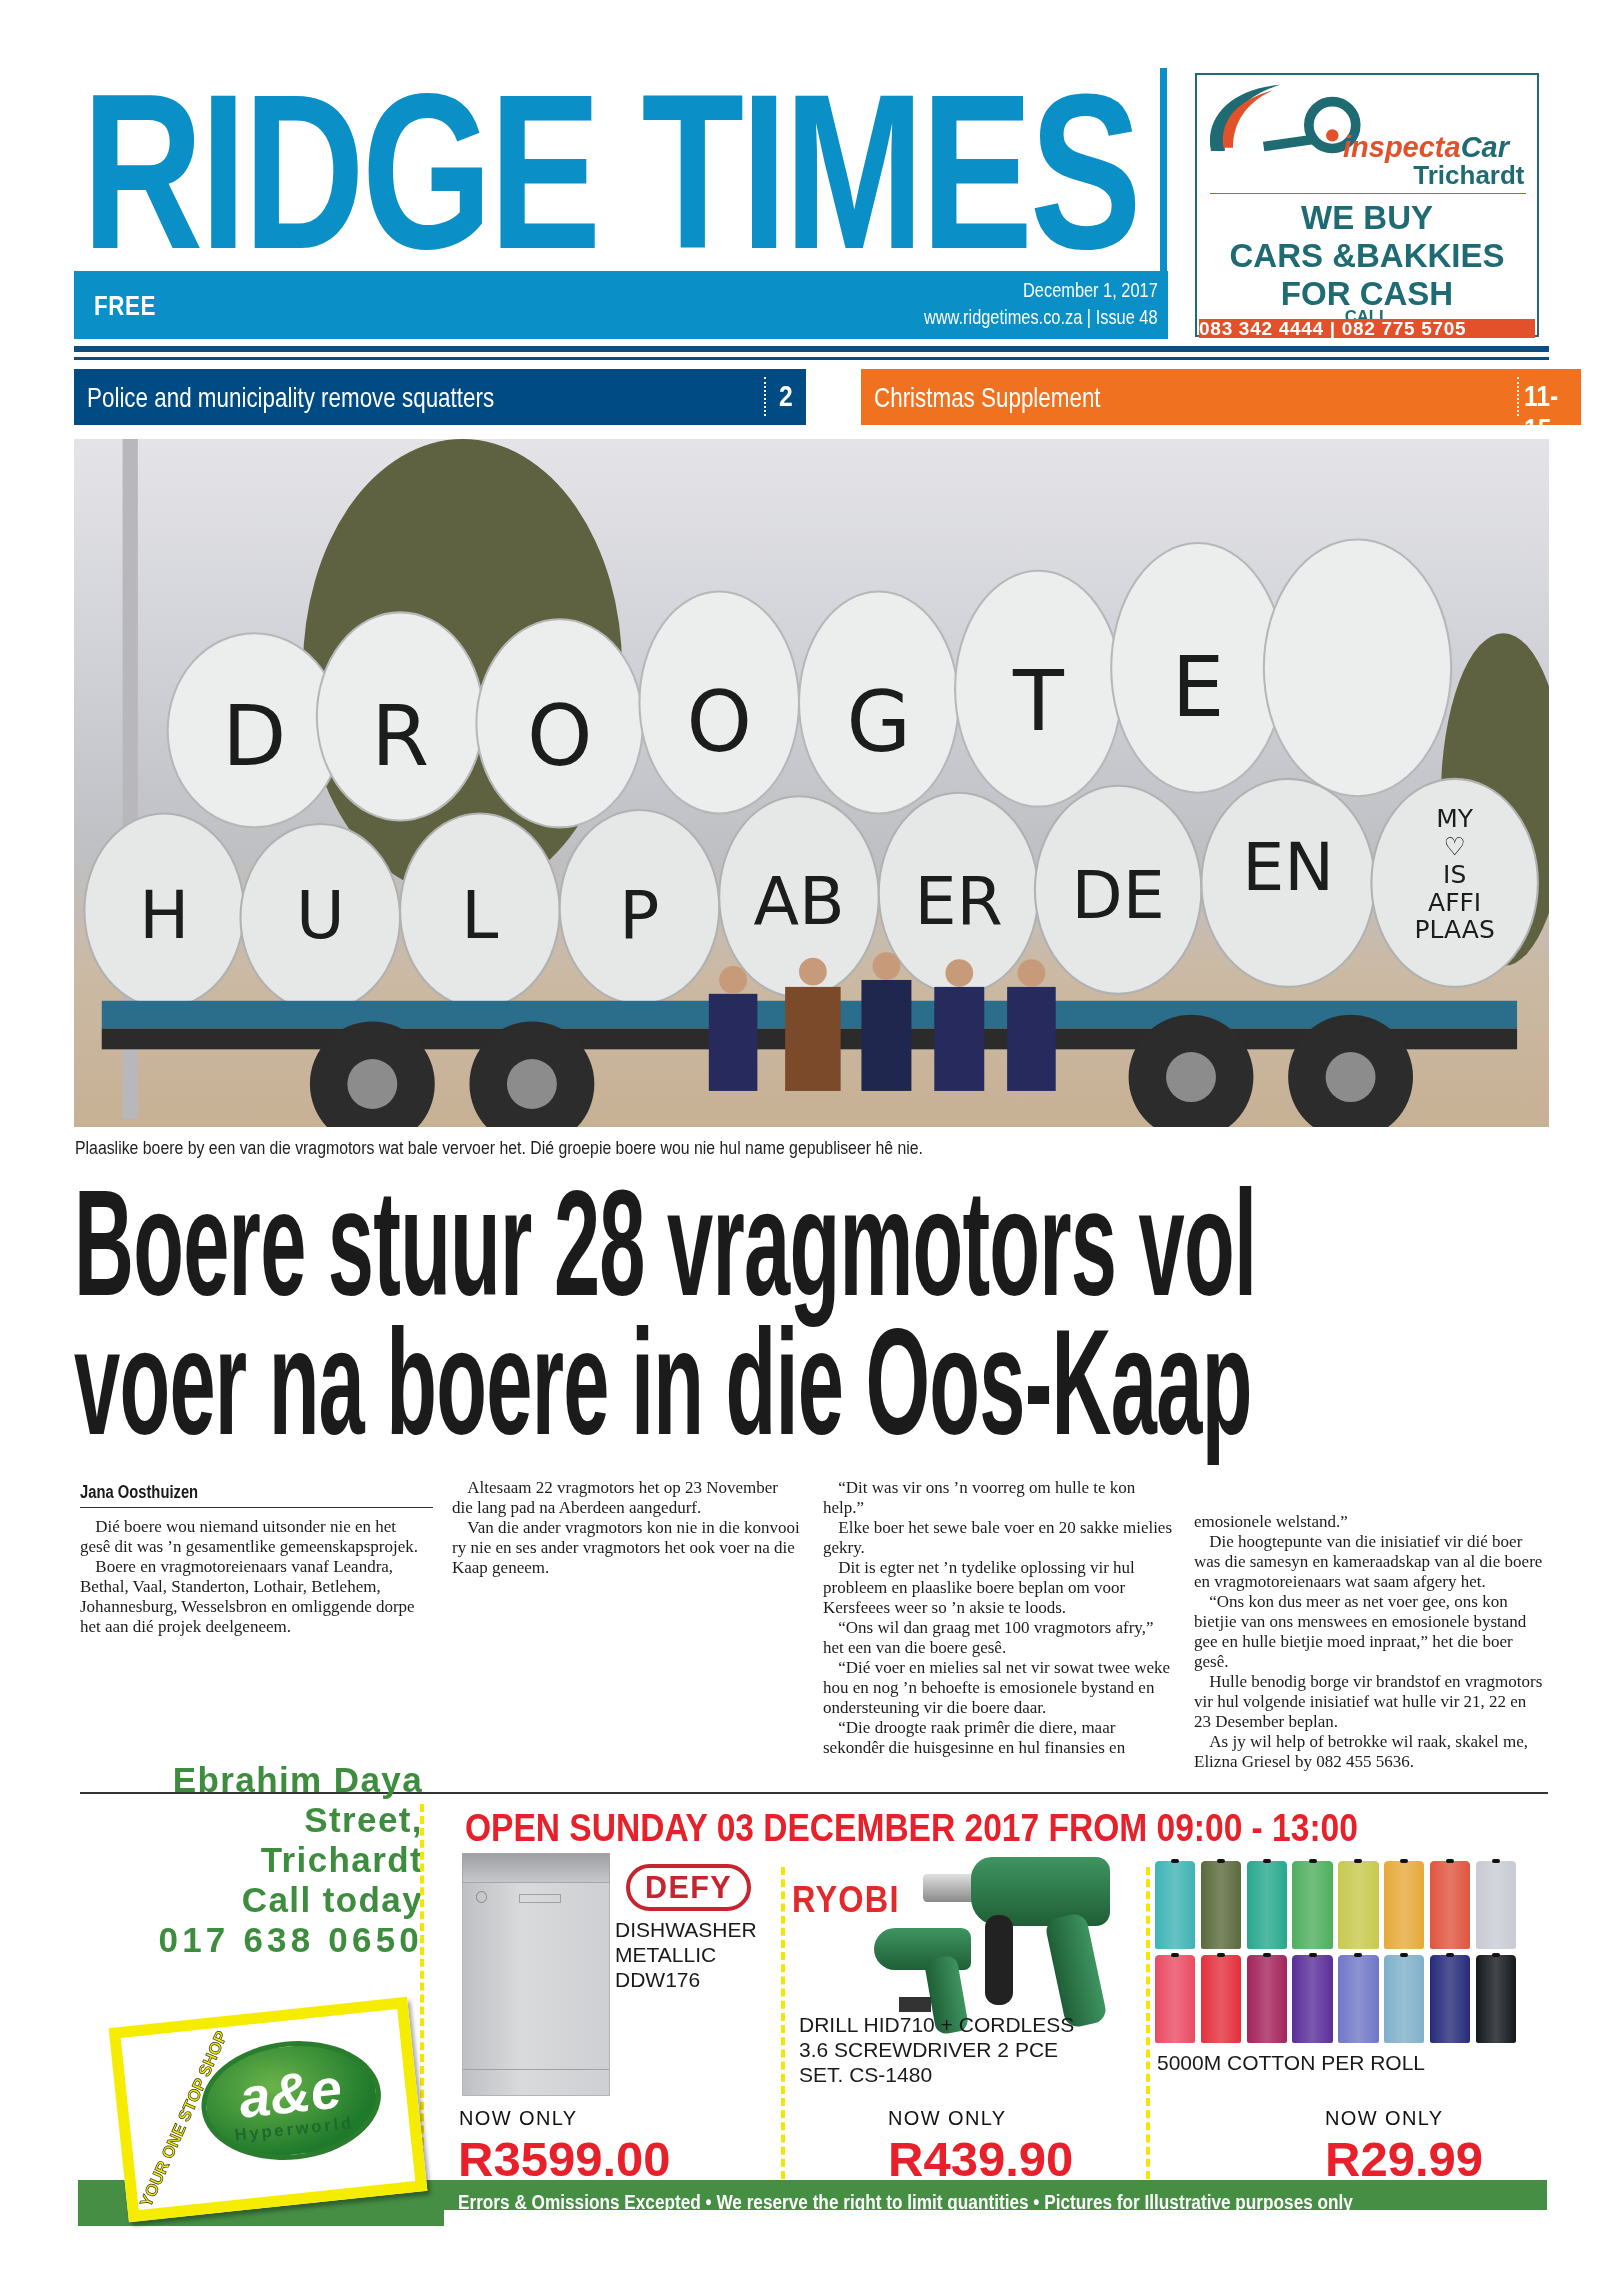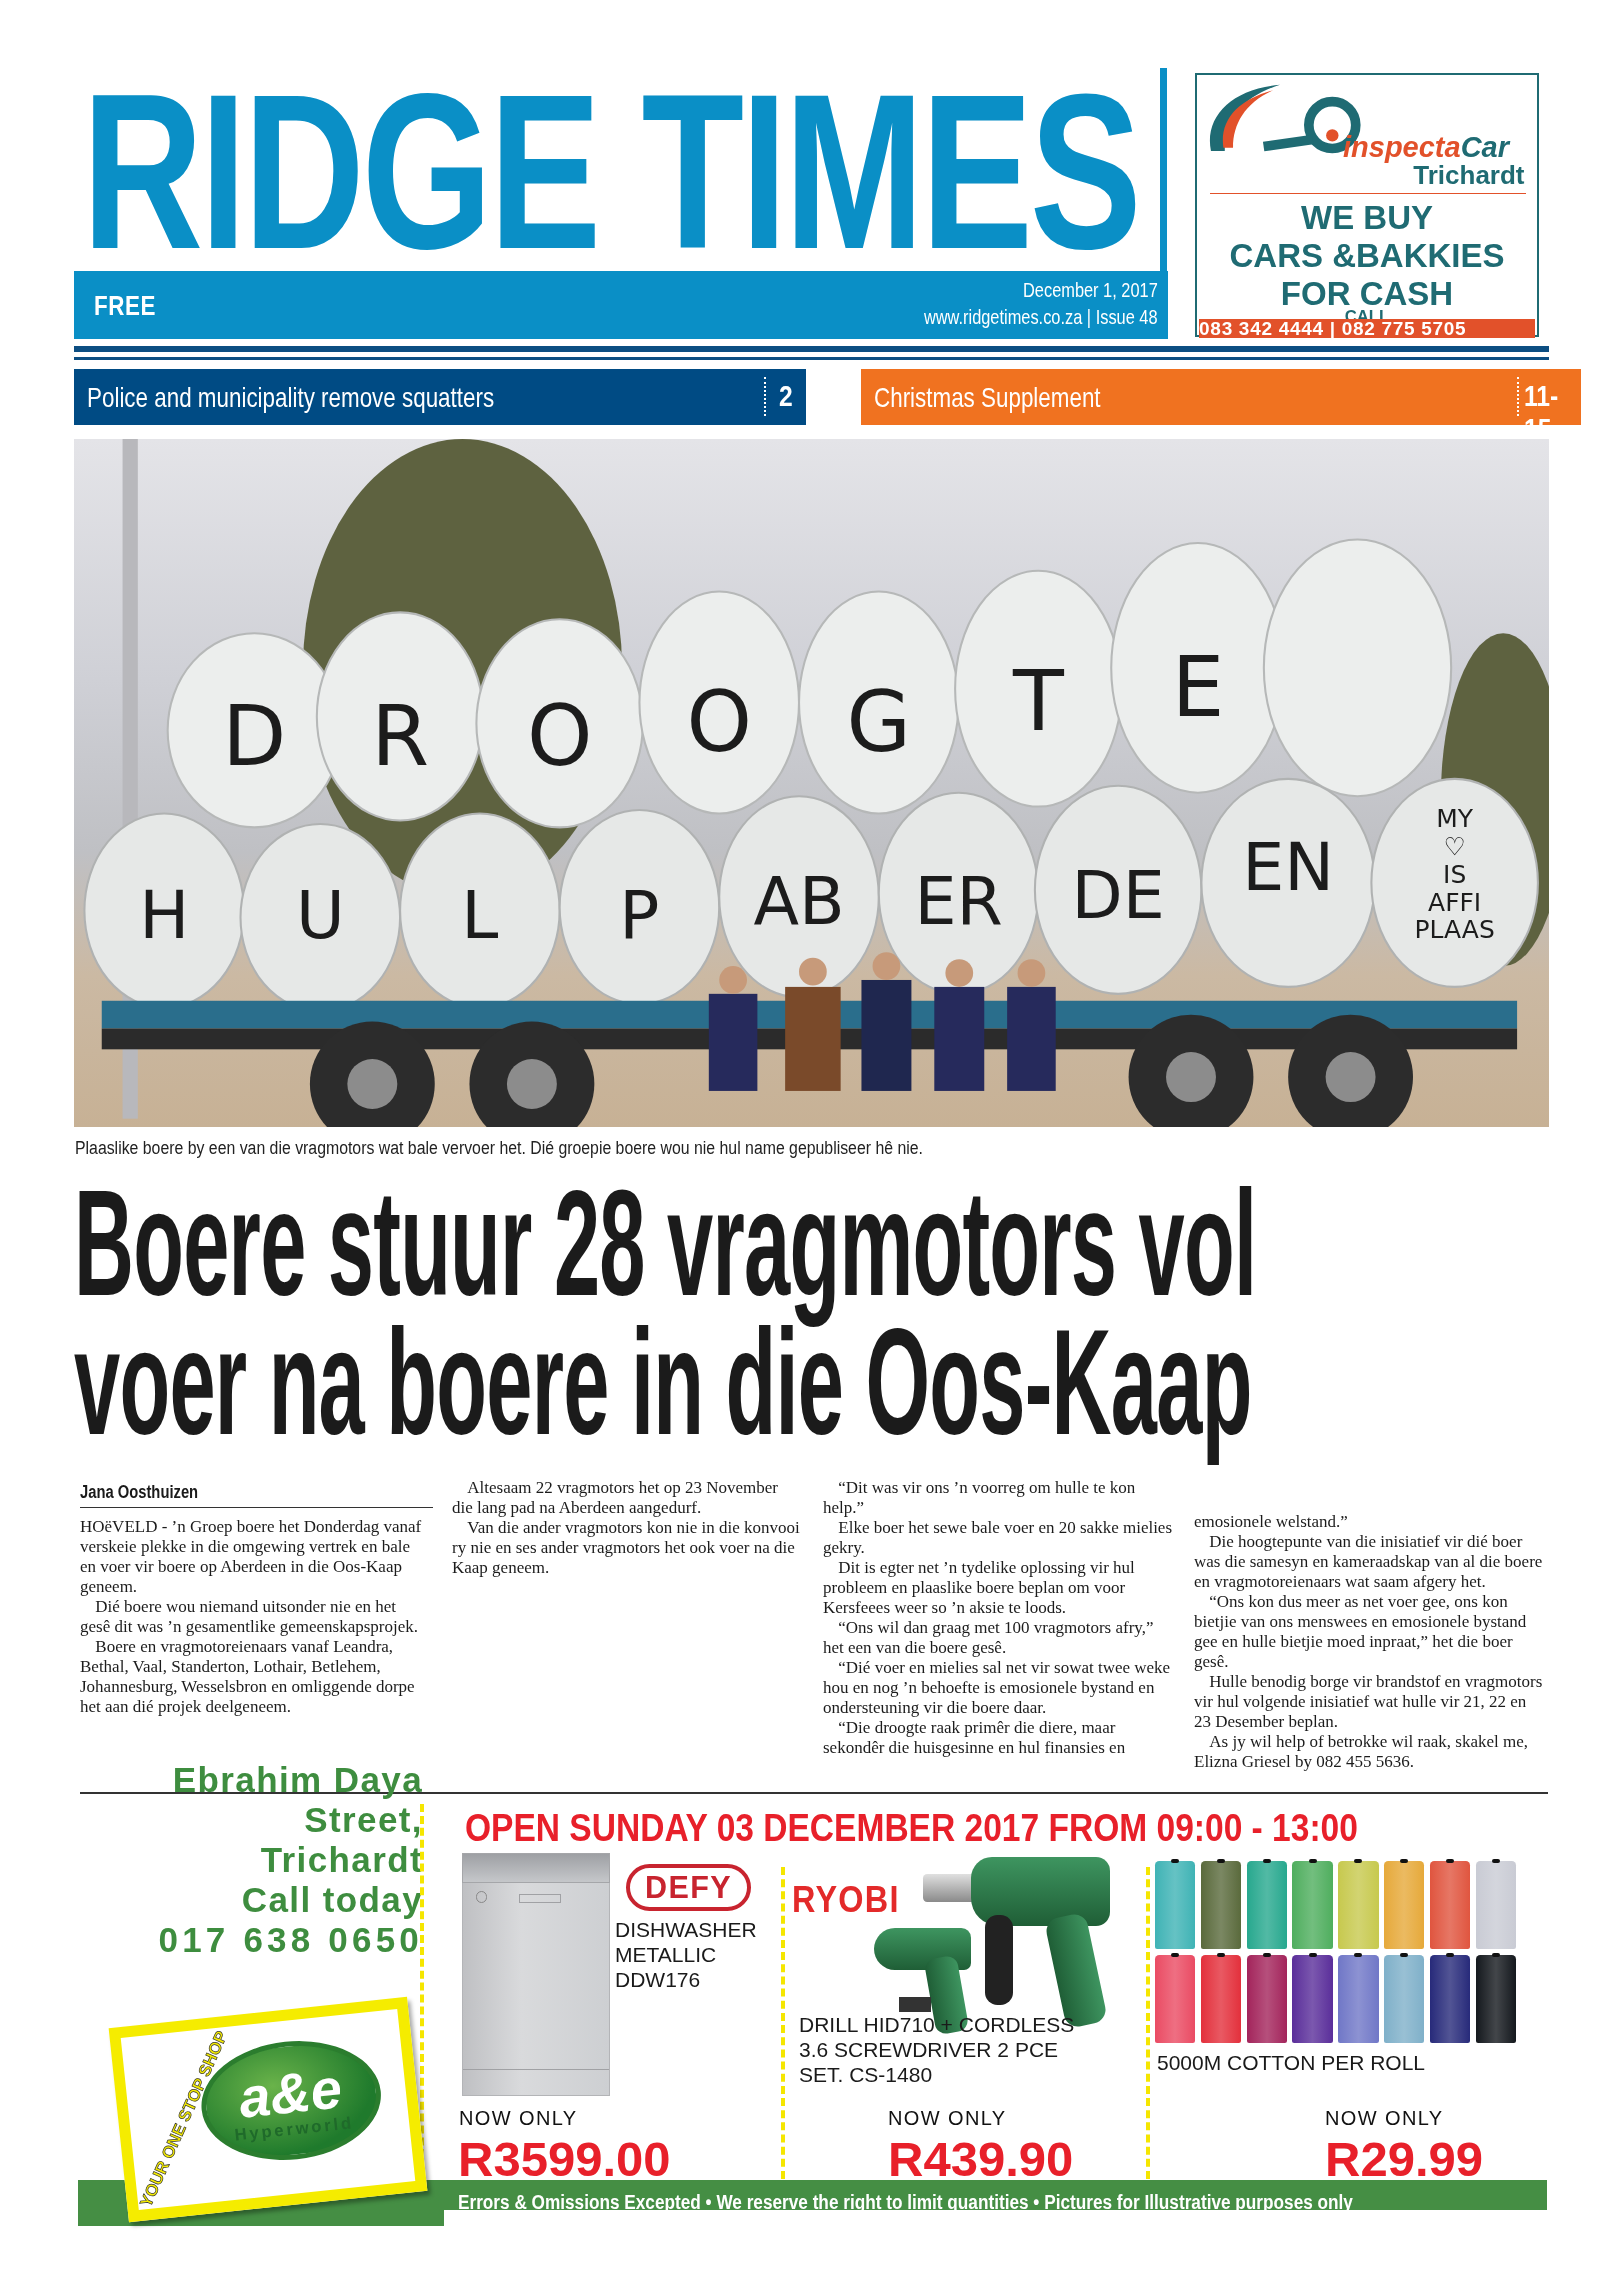--- a/index.html
+++ b/index.html
@@ -236,21 +236,20 @@
 
 <div class="abs headline">
   <div>Boere stuur 28 vragmotors vol</div>
   <div>voer na boere in die Oos-Kaap</div>
 </div>
 
 <div class="abs byline">Jana Oosthuizen</div>
 <div class="abs byline-rule"></div>
 
 <div class="abs col col1">
-  <p class="noindent">HOëVELD - ’n Groep boere het Donderdag vanaf verskeie plekke in die omgewing vertrek en bale en voer vir boere op Aberdeen in die Oos-Kaap geneem.</p>
   <p>Dié boere wou niemand uitsonder nie en het gesê dit was ’n gesamentlike gemeenskapsprojek.</p>
   <p>Boere en vragmotoreienaars vanaf Leandra, Bethal, Vaal, Standerton, Lothair, Betlehem, Johannesburg, Wesselsbron en omliggende dorpe het aan dié projek deelgeneem.</p>
 </div>
 <div class="abs col col2">
   <p>Altesaam 22 vragmotors het op 23 November die lang pad na Aberdeen aangedurf.</p>
   <p>Van die ander vragmotors kon nie in die konvooi ry nie en ses ander vragmotors het ook voer na die Kaap geneem.</p>
 </div>
 <div class="abs col col3">
   <p>“Dit was vir ons ’n voorreg om hulle te kon help.”</p>
   <p>Elke boer het sewe bale voer en 20 sakke mielies gekry.</p>

